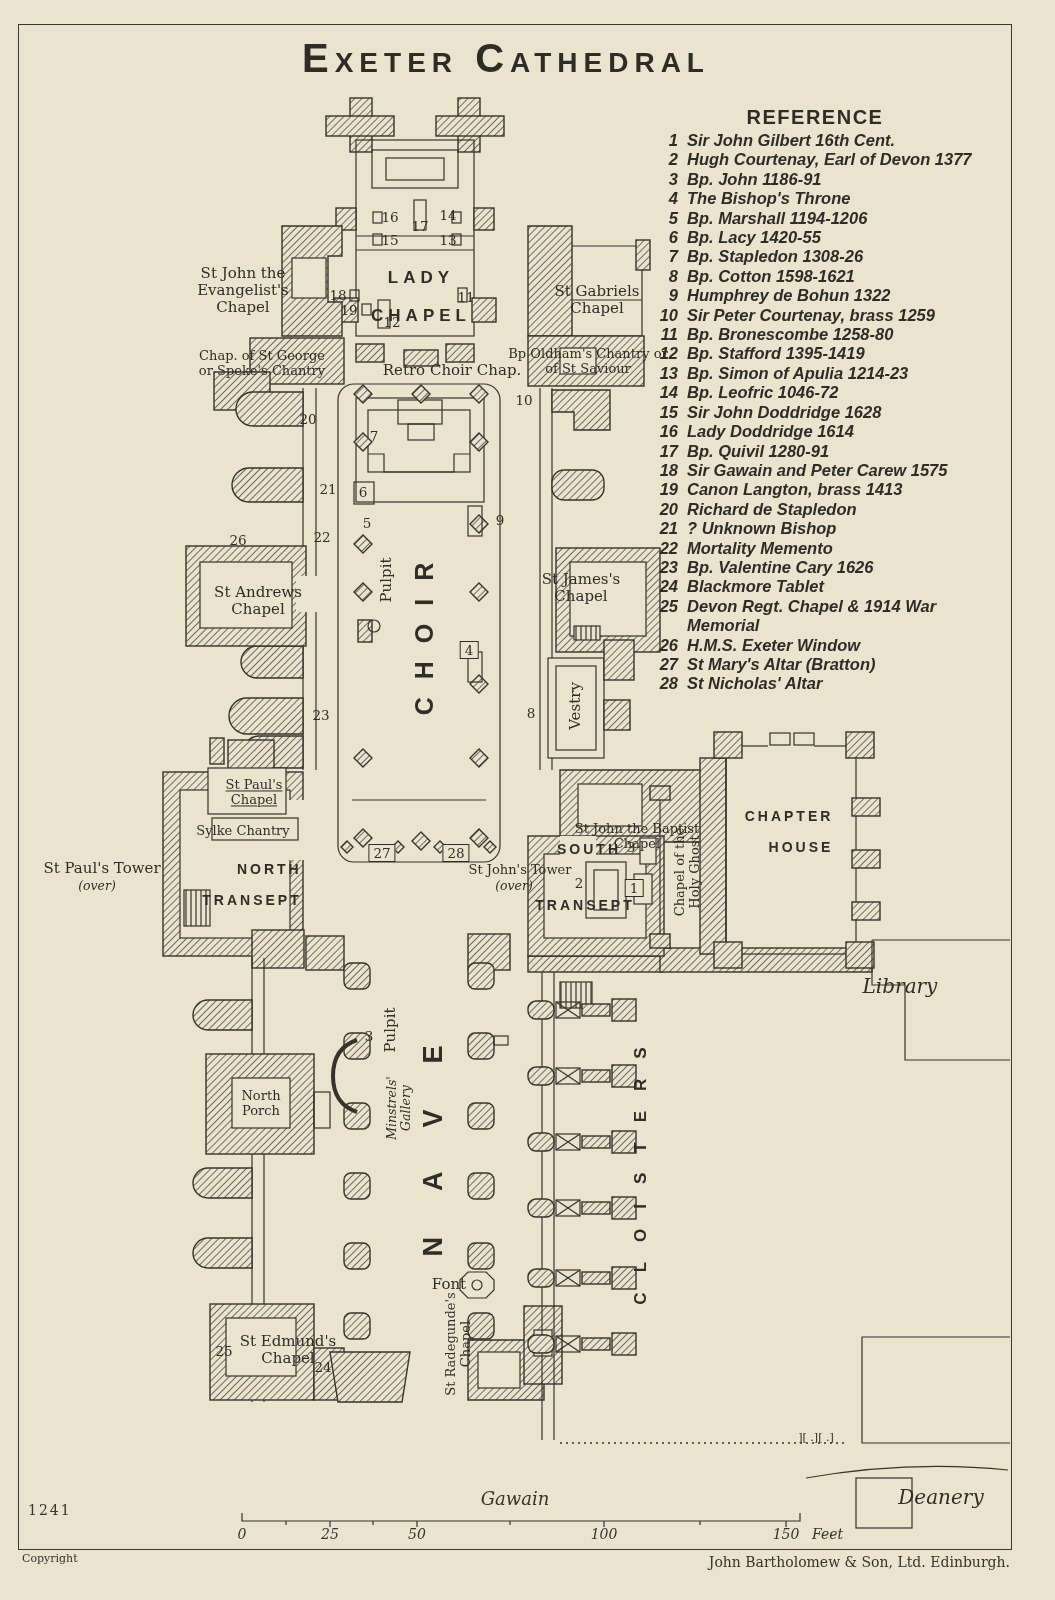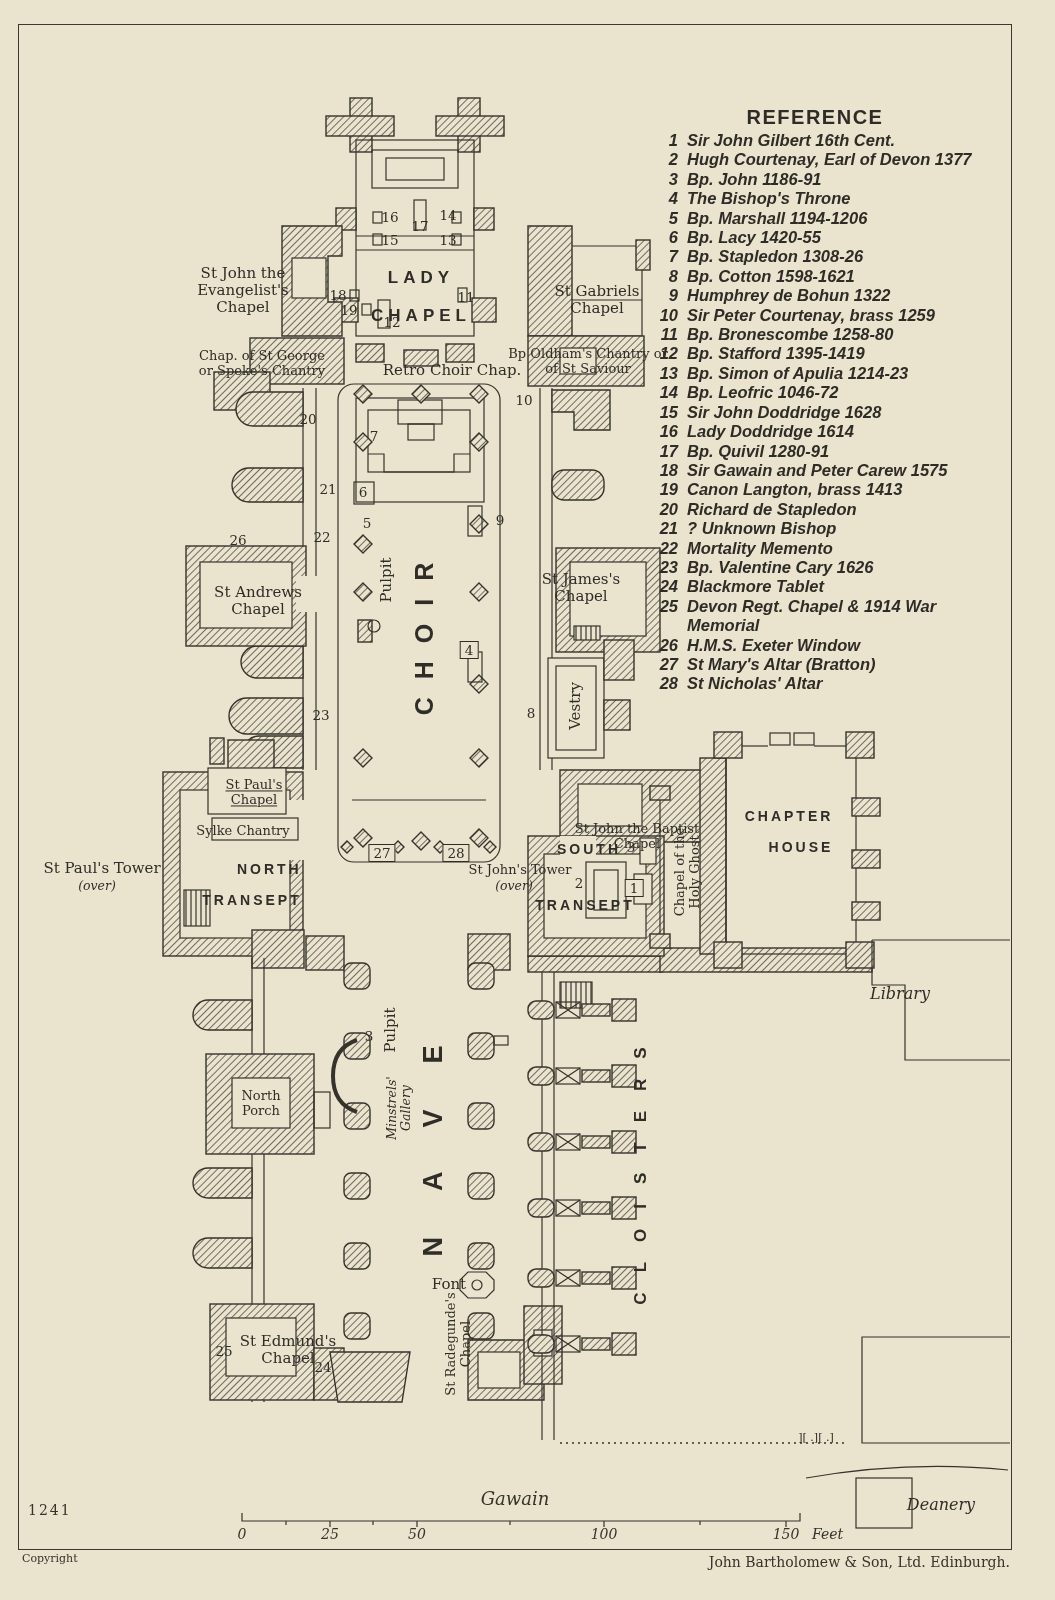--- a/index.html
+++ b/index.html
@@ -28,21 +28,21 @@
     font-family:"Liberation Sans",sans-serif;font-style:italic;font-weight:bold;
     font-size:16.5px;color:#2e2c26;}
   .ref-num{width:32px;text-align:right;flex:none;}
   .ref-text{margin-left:9px;white-space:pre-line;}
 
   .plan-label{position:absolute;transform:translate(-50%,-50%);white-space:pre-line;
     text-align:center;line-height:1.12;color:#2f2d27;}
   .serif{font-size:15px;}
   .serif-sm{font-size:13px;}
   .serif-xs{font-size:11px;}
-  .ital{font-style:italic;font-size:16px;margin-top:8px;}
+  .ital{font-style:italic;font-size:20px;}
   .ital-sm{font-style:italic;font-size:12.5px;}
   .caps{font-family:"Liberation Sans",sans-serif;font-weight:bold;font-size:14px;letter-spacing:3px;text-align:right;}
   .caps-lg{font-family:"Liberation Sans",sans-serif;font-weight:bold;font-size:17px;letter-spacing:5px;}
   .caps-choir{font-family:"Liberation Sans",sans-serif;font-weight:bold;font-size:25px;letter-spacing:18px;}
   .caps-nave{font-family:"Liberation Sans",sans-serif;font-weight:bold;font-size:27px;letter-spacing:46px;}
   .caps-cloisters{font-family:"Liberation Sans",sans-serif;font-weight:bold;font-size:17px;letter-spacing:20px;}
   .plan-marker{position:absolute;transform:translate(-50%,-50%);
     font-family:"DejaVu Serif",serif;font-size:13.5px;color:#2f2d27;}
   .plan-marker.boxed{border:1.3px solid #2f2d27;background:#eae3ce;padding:0 4px;line-height:16px;}
 
@@ -297,20 +297,21 @@
     <rect class="w" x="852" y="902" width="28" height="18"></rect>
 
     <path class="o" d="M872,940 H1010 M872,940 V985 H905 V1060 H1010"></path>
     <path class="o" d="M806,1478 Q 910,1460 1008,1470"></path>
     <rect class="o" x="856" y="1478" width="56" height="50"></rect>
     <path class="o" d="M242,1513 V1521 H800 V1513 M330,1521 v6 M417,1521 v6 M604,1521 v6 M700,1521 v4 M786,1521 v6 M286,1521 v4 M373,1521 v4 M510,1521 v4"></path>
   </svg>
 
   <div id="frame"></div>
 
+  <div id="map-title">Exeter Cathedral</div>
 
   <div id="ref-heading">REFERENCE</div>
   <ul id="ref-list">
       <li class="ref-item">
         <span class="ref-num">1</span>
         <span class="ref-text">Sir John Gilbert 16th Cent.</span>
       </li>
       <li class="ref-item">
         <span class="ref-num">2</span>
         <span class="ref-text">Hugh Courtenay, Earl of Devon 1377</span>

